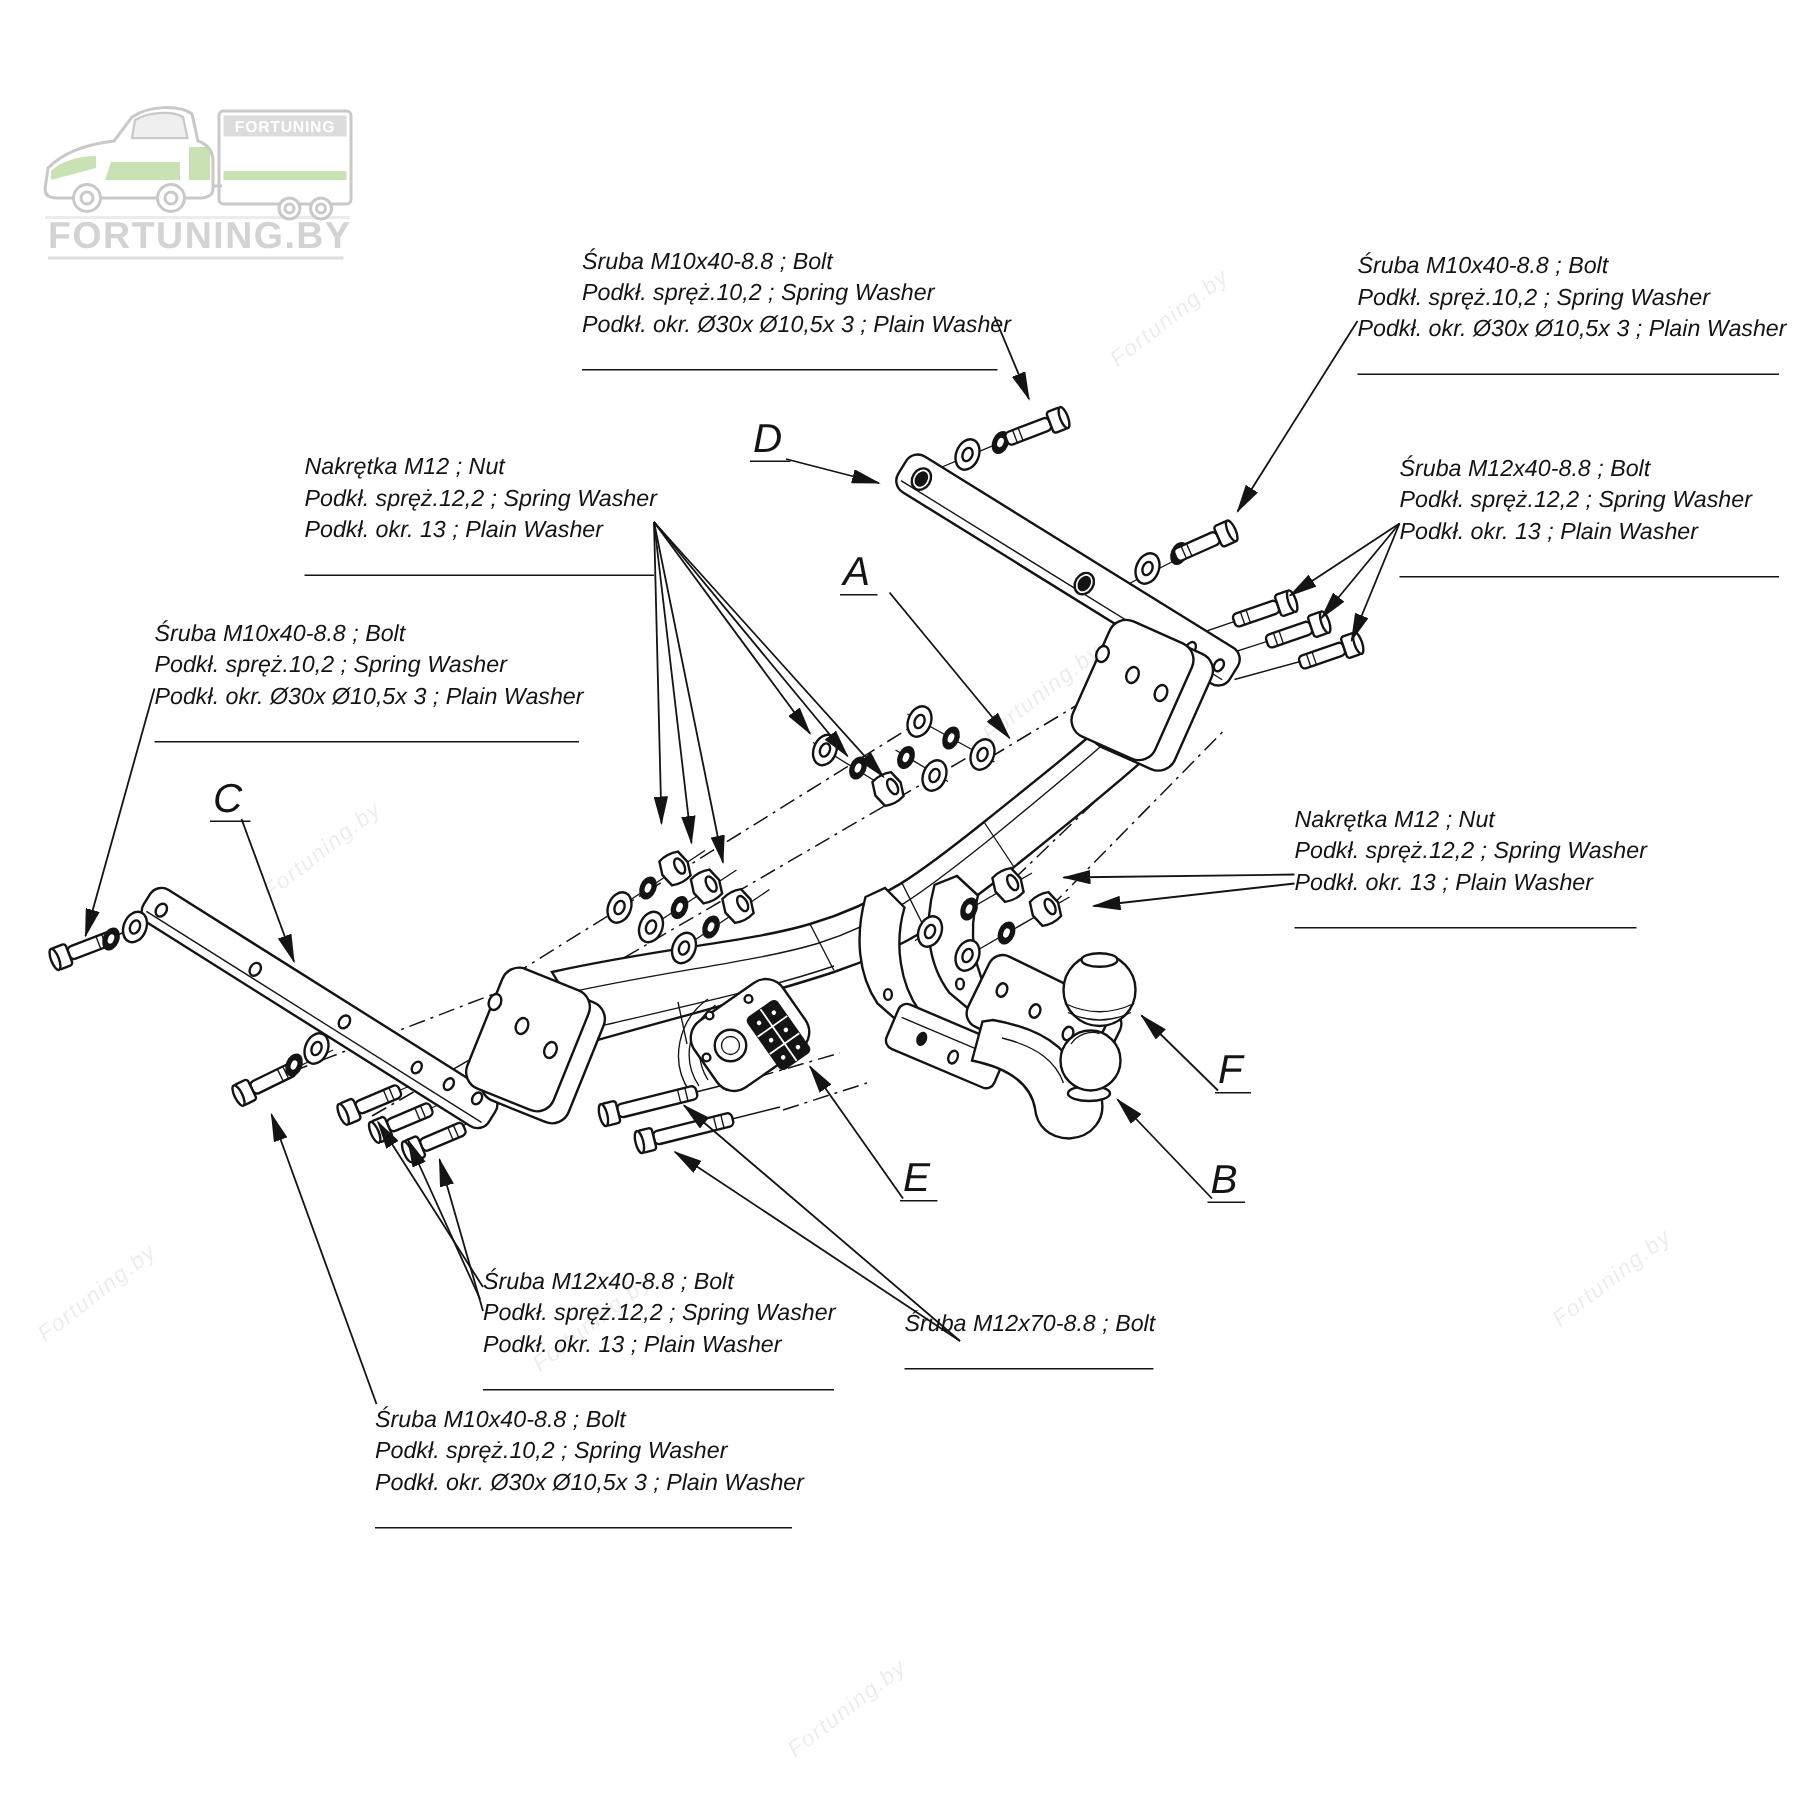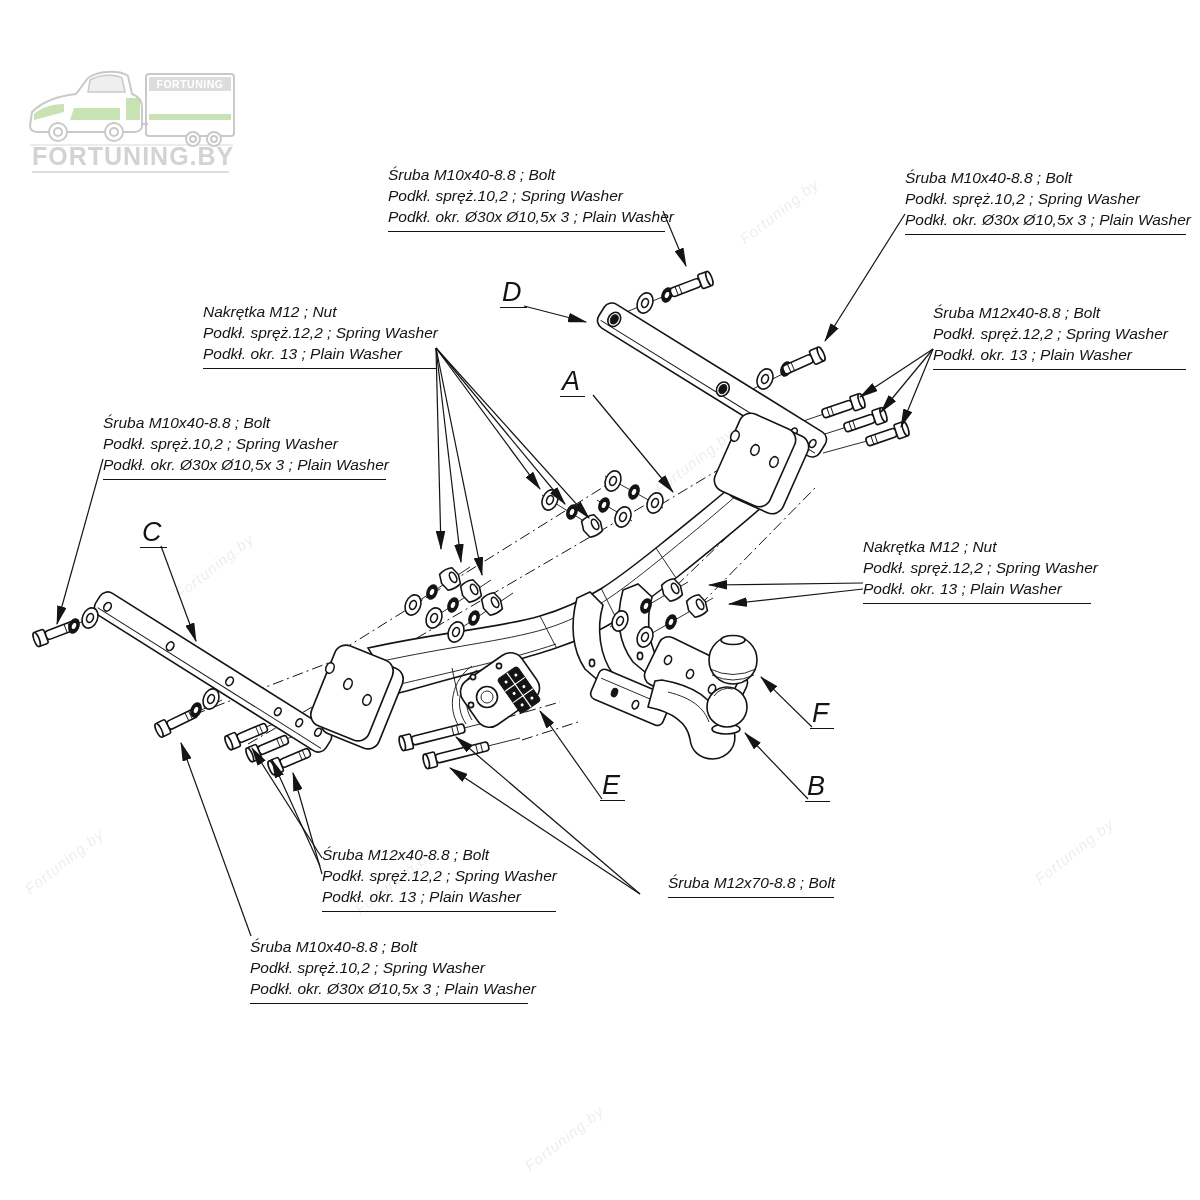--- a/index.html
+++ b/index.html
@@ -1,20 +1,20 @@
 <!DOCTYPE html>
 <html><head>
 <meta charset="utf-8">
 <style>
   html,body{margin:0;padding:0;background:#ffffff;}
   #stage{position:relative;width:1200px;height:1200px;background:#fff;overflow:hidden;
          font-family:"Liberation Sans",sans-serif;color:#141414;}
   #draw{position:absolute;left:0;top:0;}
   .note{position:absolute;font-style:italic;font-size:15.5px;line-height:21px;
-        white-space:nowrap;border-bottom:1.7px solid #141414;padding-bottom:4px;}
+        white-space:nowrap;border-bottom:1.7px solid #141414;padding-bottom:19px;}
   .note span{display:block;}
   .plabel{position:absolute;font-style:italic;font-size:27px;line-height:28px;
           border-bottom:1.9px solid #141414;padding:0 5px 1px 2px;}
   
   .w{fill:#ffffff;stroke:#141414;stroke-width:1.6;}
   .wd{fill:#141414;stroke:#141414;stroke-width:1;}
   .thin{stroke:#141414;stroke-width:0.9;fill:none;}
   .dash{stroke:#141414;stroke-width:1;fill:none;stroke-dasharray:11 4 2 4;}
   .lead{stroke:#141414;stroke-width:1.2;fill:none;marker-end:url(#arr);}
   .lg{stroke:#c9c9c9;stroke-width:2;fill:none;}
@@ -362,21 +362,21 @@
   <span>Podkł. spręż.12,2 ; Spring Washer</span>
   <span>Podkł. okr. 13 ; Plain Washer</span>
 </div>
 
 <div class="note" style="left:322px;top:844px;width:234px;">
   <span>Śruba M12x40-8.8 ;  Bolt</span>
   <span>Podkł. spręż.12,2 ; Spring Washer</span>
   <span>Podkł. okr. 13 ; Plain Washer</span>
 </div>
 
-<div class="note" style="left:668px;top:872px;width:166px;">
+<div class="note" style="left:603px;top:872px;width:166px;">
   <span>Śruba M12x70-8.8 ;  Bolt</span>
 </div>
 
 <div class="note" style="left:250px;top:936px;width:278px;">
   <span>Śruba M10x40-8.8 ;  Bolt</span>
   <span>Podkł. spręż.10,2 ; Spring Washer</span>
   <span>Podkł. okr. Ø30x Ø10,5x 3 ; Plain Washer</span>
 </div>
 
 <div class="plabel" style="left:500px;top:278px;">D</div>

